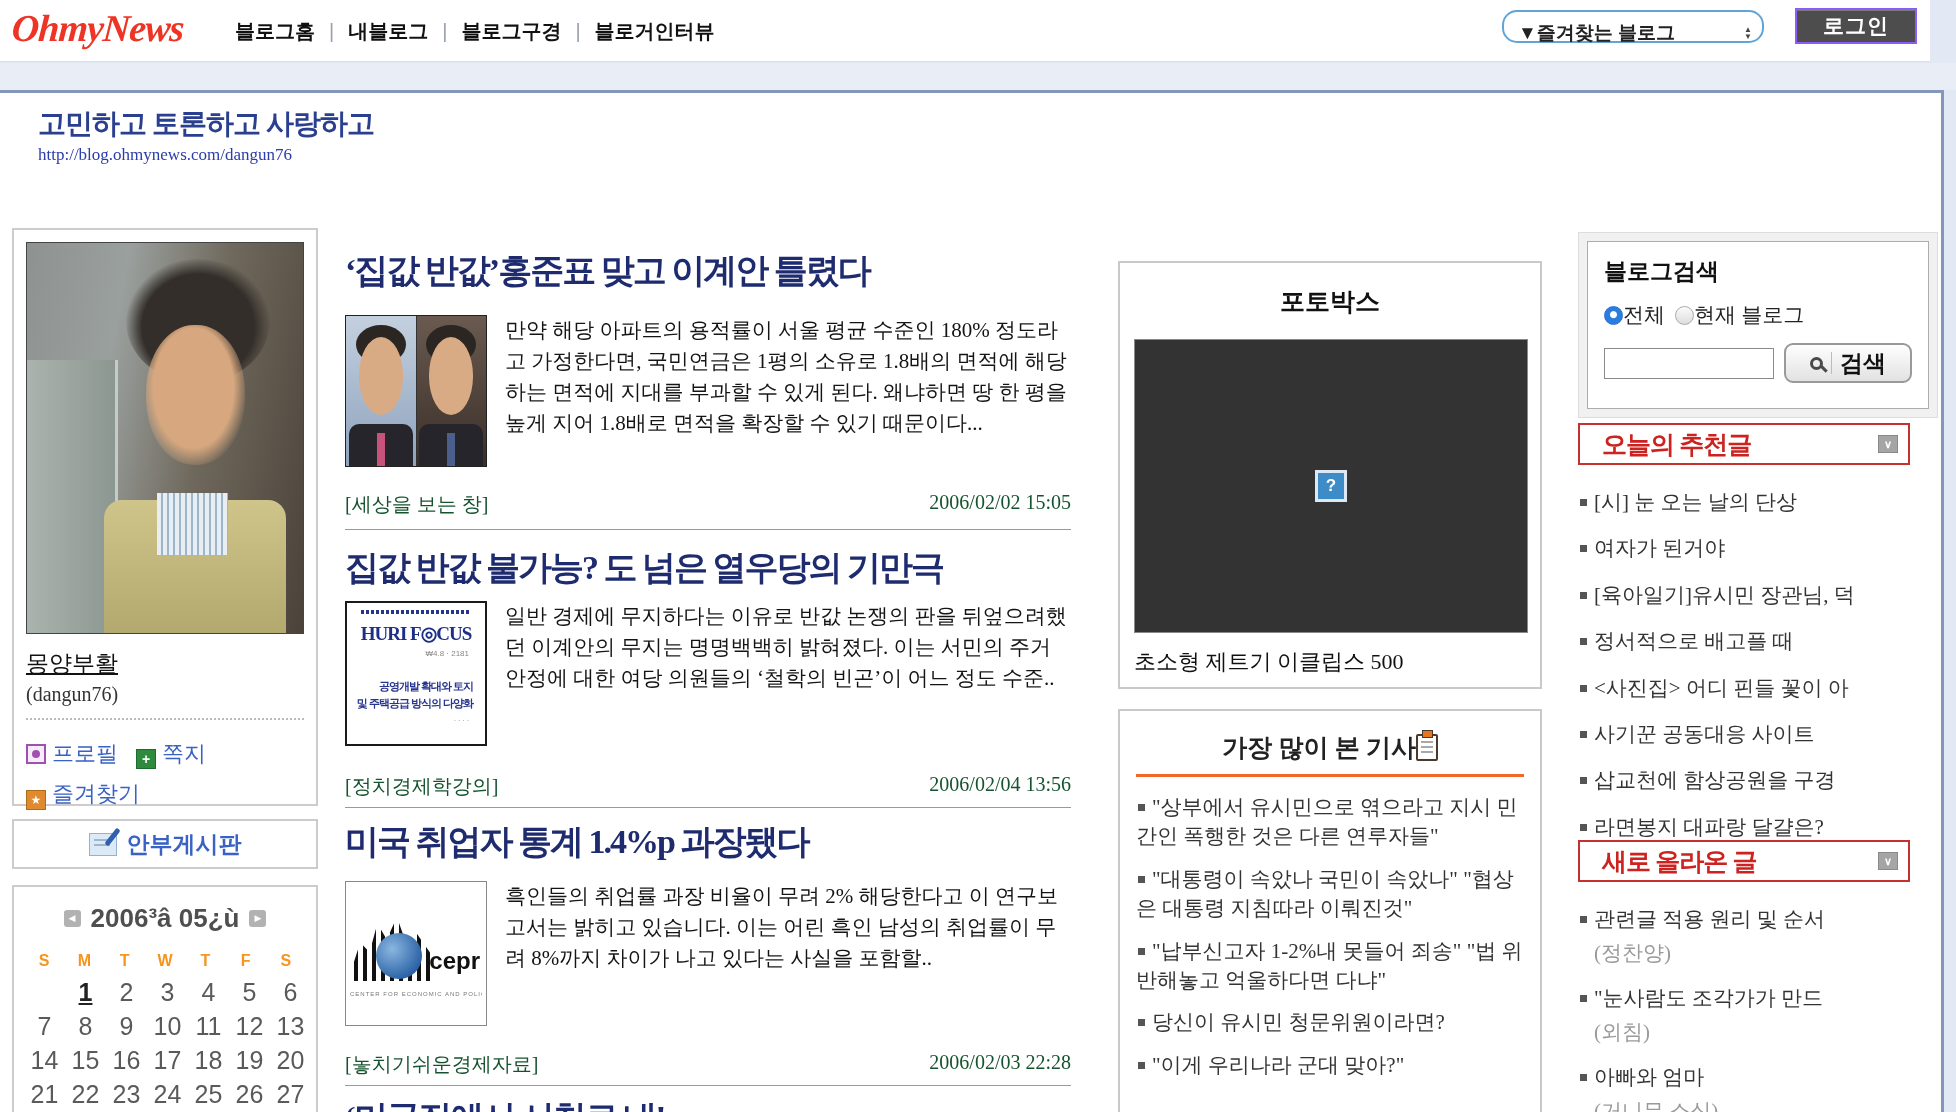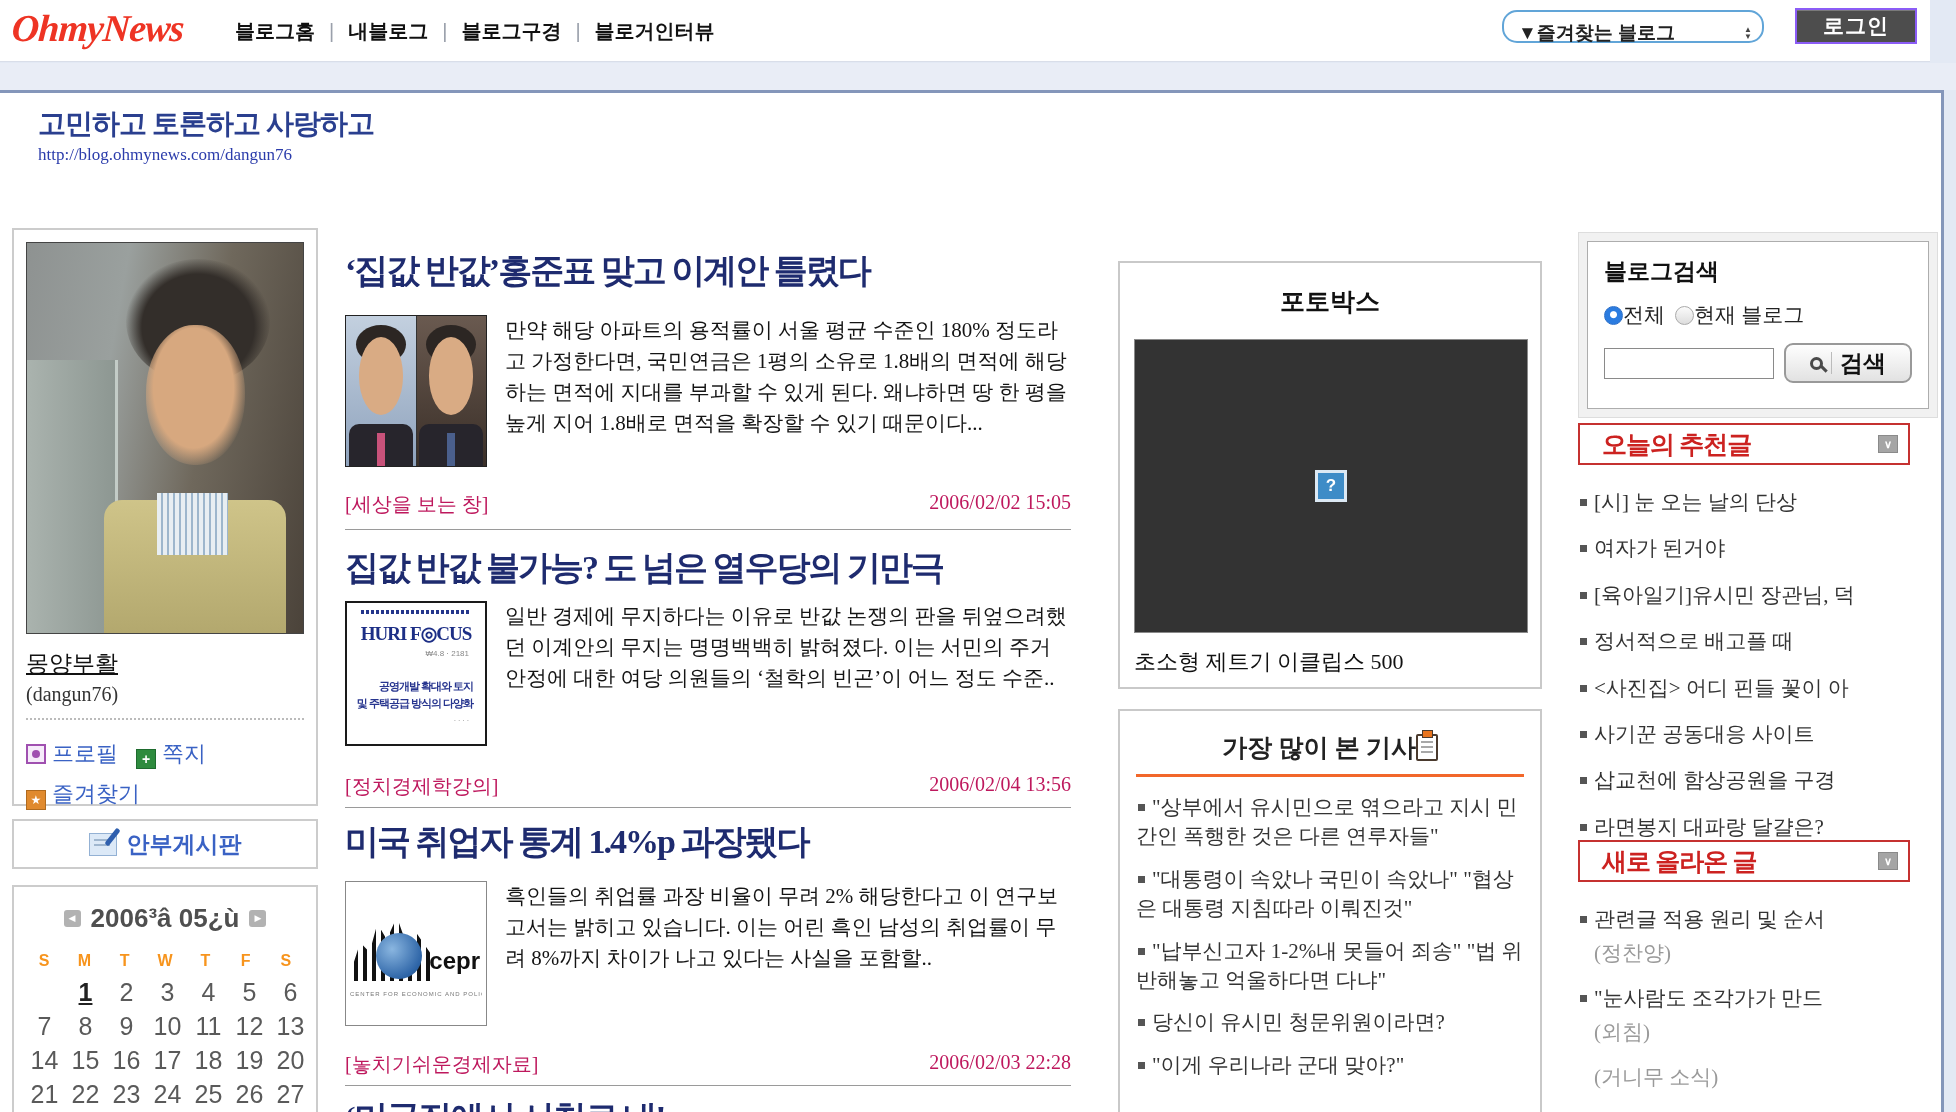--- a/index.html
+++ b/index.html
@@ -85,21 +85,21 @@
   .cal-today { font-weight:bold; color:#222; text-decoration:underline; }
 
   
   .main-col { position:absolute; left:345px; top:0; width:726px; height:866px; }
   .art-title { position:absolute; left:0; font:bold 34px "Liberation Serif", serif; color:#1e2b6f;
                letter-spacing:-2px; cursor:pointer; white-space:nowrap; }
   .art-row { position:absolute; left:0; width:726px; }
   .art-body { position:absolute; left:160px; top:0; width:566px; font:21px/1.47 "Liberation Serif", serif;
               color:#141414; }
   .art-meta { position:absolute; left:0; width:726px; display:flex; justify-content:space-between;
-              font:20px "Liberation Serif", serif; color:#be185d; }
+              font:20px "Liberation Serif", serif; color:#14532d; }
   .art-hr { position:absolute; left:0; width:726px; border-top:1px solid #9a9a9a; }
 
   .thumb { position:absolute; left:0; top:0; }
   .thumb-faces { width:142px; height:152px; border:1px solid #222; display:flex; }
   .face-cell { flex:1; position:relative; overflow:hidden; }
   .face-cell.l { background:linear-gradient(#c3d0df,#8fa3bd); border-right:1px solid #333; }
   .face-cell.r { background:linear-gradient(#6a5a50,#3a2f28); }
   .fhead { position:absolute; left:18%; top:14%; width:64%; height:52%; border-radius:50%; background:#d9ab84; }
   .fhair { position:absolute; left:14%; top:6%; width:72%; height:26%; border-radius:50%; background:#2c2623; }
   .fsuit { position:absolute; left:4%; bottom:0; width:92%; height:28%; background:#27252c;
@@ -412,18 +412,19 @@
     <div class="side-list" style="top:812px;">
         <div class="np-item">
           <div class="np-title"><span class="bullet"></span>관련글 적용 원리 및 순서</div>
           <div class="np-author">(정찬양)</div>
         </div>
         <div class="np-item">
           <div class="np-title"><span class="bullet"></span>"눈사람도 조각가가 만드</div>
           <div class="np-author">(외침)</div>
         </div>
         <div class="np-item">
+          <div class="np-title"><span class="bullet"></span>아빠와 엄마</div>
           <div class="np-author">(거니무 소식)</div>
         </div>
       </div>
   </div>
 
 </div>
 
 </body></html>

